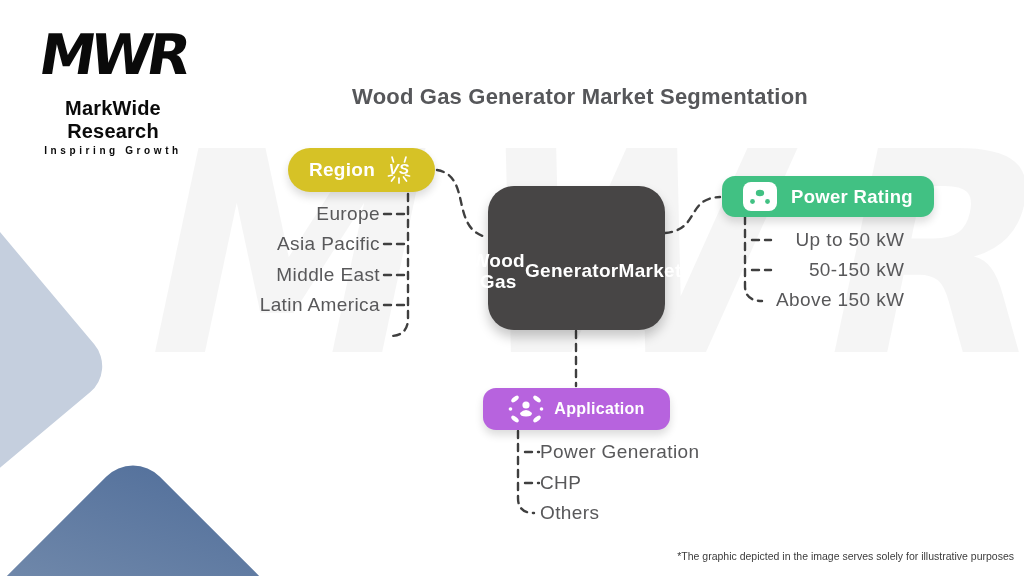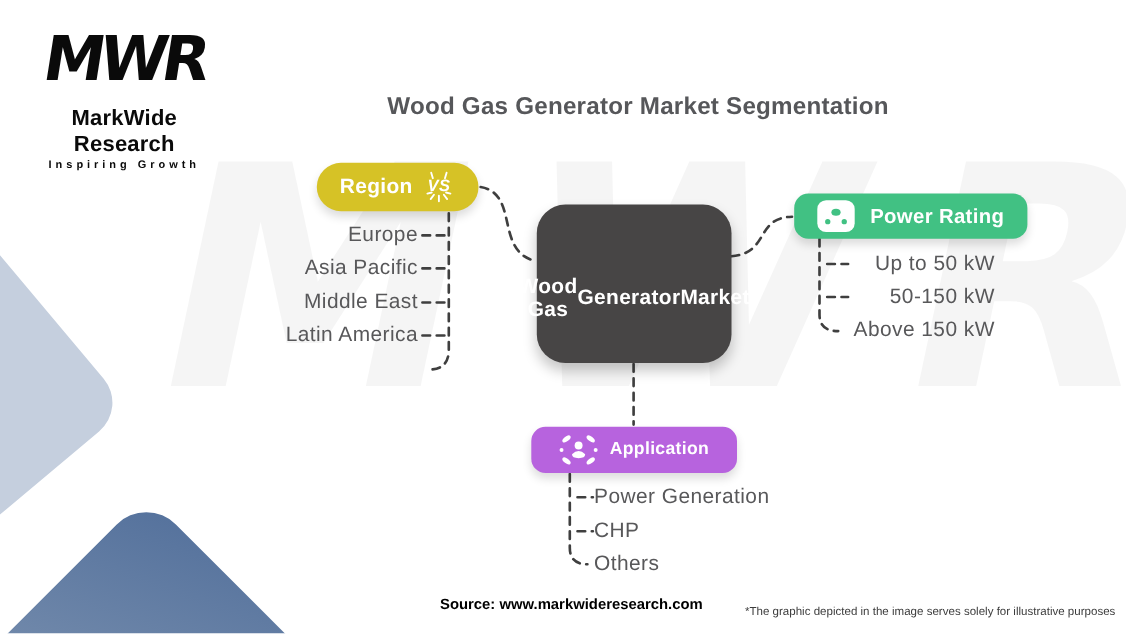--- a/index.html
+++ b/index.html
@@ -168,16 +168,15 @@
       </svg>
     </span>
     <span>Application</span>
   </div>
   <div class="list app-list">
     <div class="list-item">Power Generation</div>
     <div class="list-item">CHP</div>
     <div class="list-item">Others</div>
   </div>
 
-  <div class="source">Source: www.markwideresearch.com</div>
   <div class="disclaimer">*The graphic depicted in the image serves solely for illustrative purposes</div>
 
 </div>
 
 </body></html>

